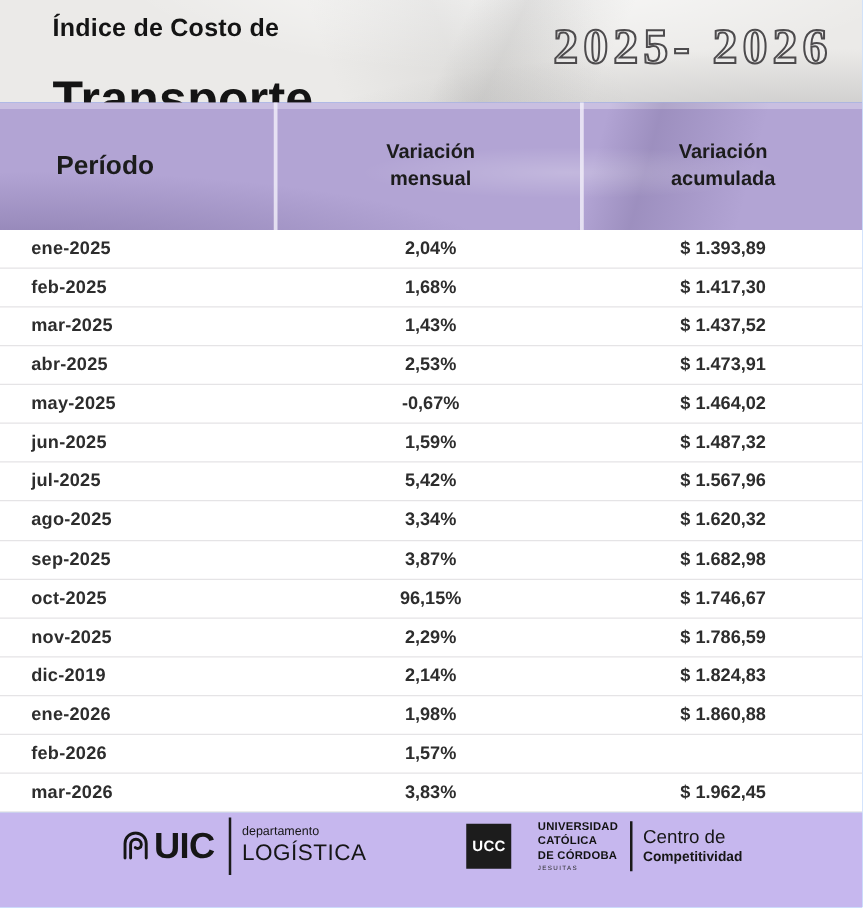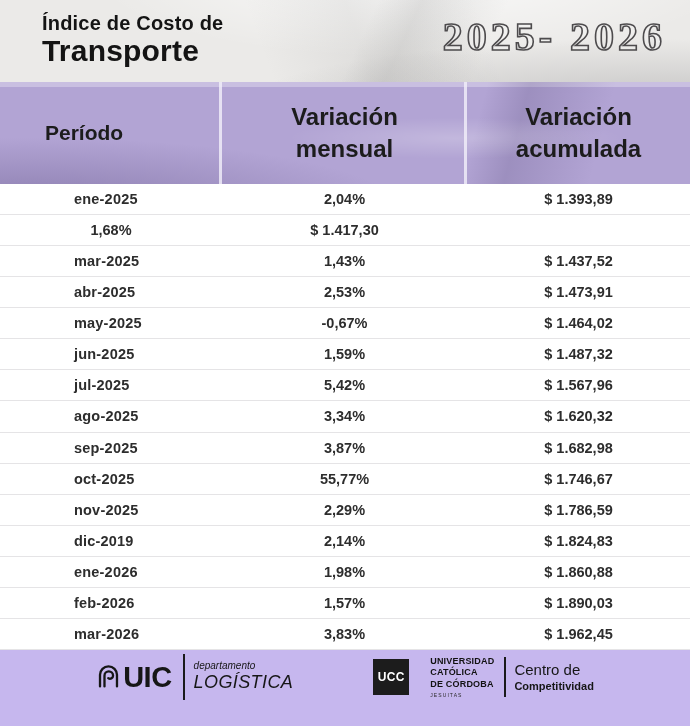--- a/index.html
+++ b/index.html
@@ -13,21 +13,21 @@
     height:82px;position:relative;
     background-color:#ebeae8;
     background-image:
       linear-gradient(115deg, rgba(0,0,0,0) 52%, rgba(125,125,125,.16) 58%, rgba(0,0,0,0) 70%),
       linear-gradient(250deg, rgba(0,0,0,0) 30%, rgba(140,140,140,.12) 48%, rgba(0,0,0,0) 62%),
       radial-gradient(ellipse at 96% 130%, rgba(90,90,95,.28), rgba(0,0,0,0) 45%),
       radial-gradient(ellipse at 60% -30%, rgba(255,255,255,.8), rgba(0,0,0,0) 55%);
   }
   .title{position:absolute;left:42px;top:11px;color:#141414;}
   .title-l1{font-size:20px;font-weight:800;letter-spacing:.2px;line-height:1.2;}
-  .title-l2{font-size:30px;font-weight:800;letter-spacing:.2px;line-height:1.05;}
+  .title-l2{font-size:40px;font-weight:800;letter-spacing:.2px;line-height:1.05;margin-top:24px;}
   .years{
     position:absolute;right:24px;top:13px;
     font-size:40px;font-weight:800;letter-spacing:4px;
     color:rgba(248,248,248,.30);
     font-family:Liberation Serif, serif;
     -webkit-text-stroke:1.6px #4d4b4d;
   }
 
   
   .thead{
@@ -35,48 +35,48 @@
     display:grid;grid-template-columns:222px 245px 223px;align-items:center;
     background-color:#b2a4d4;
     background-image:
       radial-gradient(ellipse at 4% 125%, rgba(72,58,110,.38), rgba(0,0,0,0) 40%),
       radial-gradient(ellipse at 66% 55%, rgba(255,255,255,.22), rgba(0,0,0,0) 26%),
       linear-gradient(105deg, rgba(0,0,0,0) 68%, rgba(60,48,95,.18) 74%, rgba(0,0,0,0) 86%),
       linear-gradient(180deg, rgba(255,255,255,.30) 0 5px, rgba(255,255,255,0) 5px);
   }
   .hcell{font-weight:700;color:#1c1c1c;}
   .h-period{font-size:21px;padding-left:45px;}
-  .h-monthly,.h-accum{font-size:24px;text-align:center;white-space:pre-line;line-height:1.35;}
+  .h-monthly,.h-accum{font-size:16px;text-align:center;white-space:pre-line;line-height:1.35;}
   .vdiv{position:absolute;top:0;bottom:0;width:3px;background:rgba(243,240,250,.8);}
   .vdiv.d1{left:219px;}
   .vdiv.d2{left:464px;}
 
   
   .tbody{height:466px;display:flex;flex-direction:column;background:#ffffff;}
   .trow{
     flex:1;display:grid;grid-template-columns:222px 245px 223px;align-items:center;
     border-bottom:1px solid #e5e4e6;
   }
   .cell{font-size:14.5px;font-weight:700;color:#2d2d2d;}
-  .c-period{padding-left:74px;letter-spacing:.2px;}
+  .c-period{padding-left:25px;letter-spacing:.2px;}
   .c-monthly,.c-accum{text-align:center;}
 
   
   .footer{
     height:76px;background:#c6b7ee;
     display:flex;align-items:center;justify-content:center;
   }
   .footer-row{display:flex;align-items:center;gap:80px;transform:translateY(-11px);}
   .logo-group{display:flex;align-items:center;}
   .uic-icon svg{width:25px;height:25px;display:block;}
   .uic-text{font-size:29px;font-weight:800;color:#161616;margin-left:2px;letter-spacing:-0.5px;}
   .vbar{width:2px;background:#1a1a1a;}
   .vbar.tall{height:46px;margin:0 9px 0 11px;}
   .vbar.short{height:40px;width:2px;margin:0 8px 0 10px;}
-  .dept{display:flex;flex-direction:column;line-height:1.2;color:#161616;font-style:italic;}
+  .dept{display:flex;flex-direction:column;line-height:1.2;color:#161616;}
   .dept-l1{font-size:10px;}
   .dept-l2{font-size:18px;letter-spacing:.4px;}
   .ucc-box{
     width:36px;height:36px;background:#1c1c1c;color:#ffffff;
     display:flex;align-items:center;justify-content:center;
     font-size:12px;font-weight:700;letter-spacing:.3px;flex:0 0 auto;
   }
   .ucc-name{display:flex;flex-direction:column;color:#121212;font-weight:800;
     font-size:9px;line-height:1.3;letter-spacing:.2px;margin-left:21px;}
   .ucc-jesuitas{font-size:5px;font-weight:400;letter-spacing:1.1px;margin-top:1px;color:#2a2a2a;}
@@ -108,20 +108,21 @@
   </div>
 
   <div class="tbody">
     <div class="trow">
       <div class="cell c-period">ene-2025</div>
       <div class="cell c-monthly">2,04%</div>
       <div class="cell c-accum">$ 1.393,89</div>
     </div>
 
     <div class="trow">
+      <div class="cell c-period">feb-2025</div>
       <div class="cell c-monthly">1,68%</div>
       <div class="cell c-accum">$ 1.417,30</div>
     </div>
 
     <div class="trow">
       <div class="cell c-period">mar-2025</div>
       <div class="cell c-monthly">1,43%</div>
       <div class="cell c-accum">$ 1.437,52</div>
     </div>
 
@@ -156,21 +157,21 @@
     </div>
 
     <div class="trow">
       <div class="cell c-period">sep-2025</div>
       <div class="cell c-monthly">3,87%</div>
       <div class="cell c-accum">$ 1.682,98</div>
     </div>
 
     <div class="trow">
       <div class="cell c-period">oct-2025</div>
-      <div class="cell c-monthly">55,77%</div>
+      <div class="cell c-monthly">96,15%</div>
       <div class="cell c-accum">$ 1.746,67</div>
     </div>
 
     <div class="trow">
       <div class="cell c-period">nov-2025</div>
       <div class="cell c-monthly">2,29%</div>
       <div class="cell c-accum">$ 1.786,59</div>
     </div>
 
     <div class="trow">
@@ -181,21 +182,20 @@
 
     <div class="trow">
       <div class="cell c-period">ene-2026</div>
       <div class="cell c-monthly">1,98%</div>
       <div class="cell c-accum">$ 1.860,88</div>
     </div>
 
     <div class="trow">
       <div class="cell c-period">feb-2026</div>
       <div class="cell c-monthly">1,57%</div>
-      <div class="cell c-accum">$ 1.890,03</div>
     </div>
 
     <div class="trow">
       <div class="cell c-period">mar-2026</div>
       <div class="cell c-monthly">3,83%</div>
       <div class="cell c-accum">$ 1.962,45</div>
     </div>
   </div>
 
   <footer class="footer">

